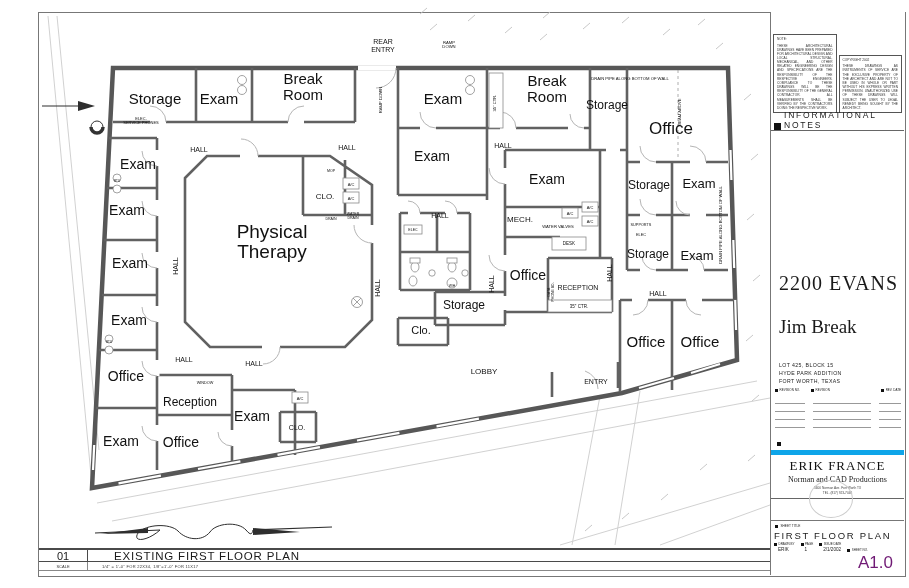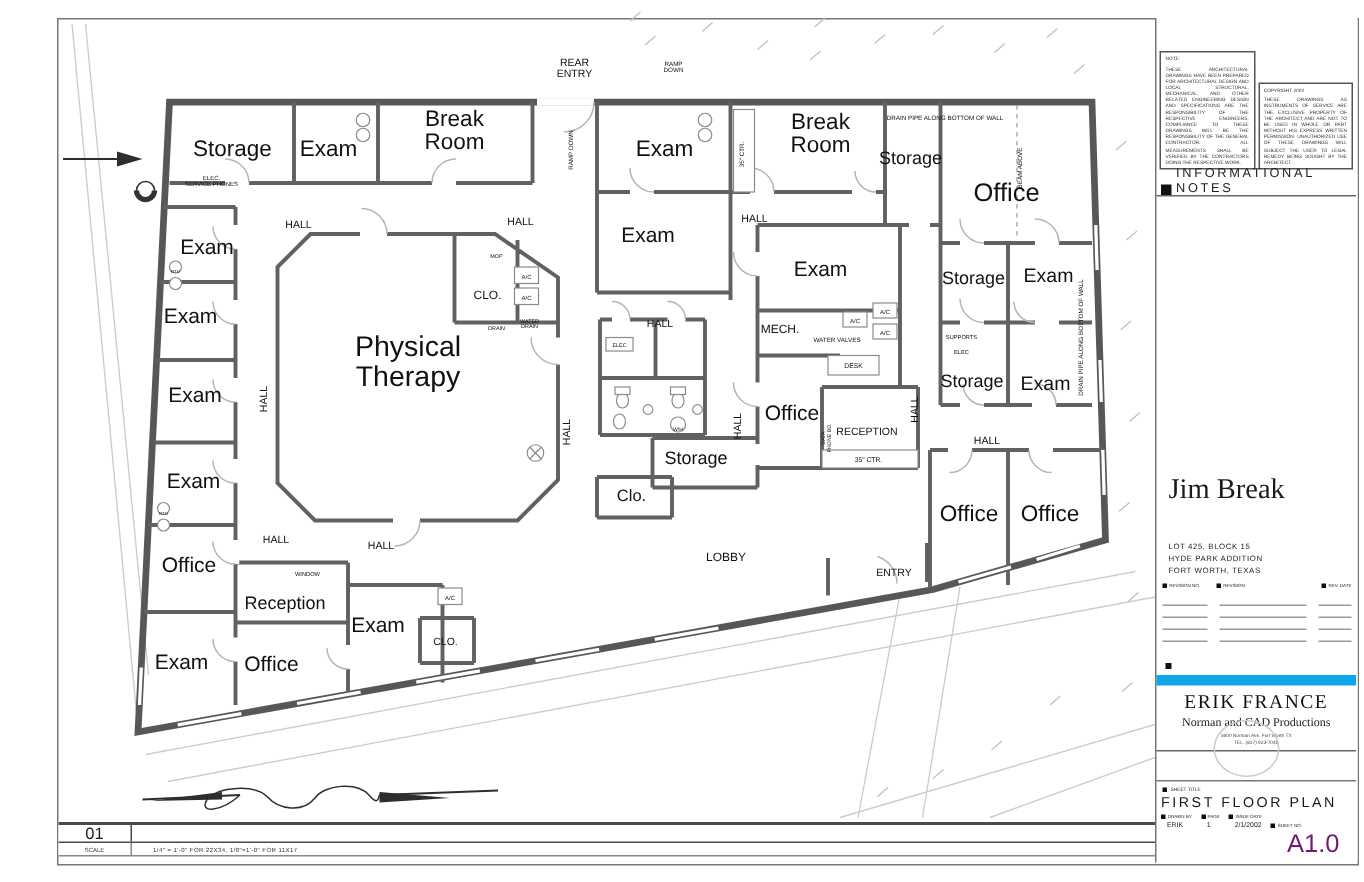--- a/index.html
+++ b/index.html
@@ -34,21 +34,21 @@
   .proj-name{left:8px;top:260px;font-family:"Liberation Serif",serif;font-size:20px;letter-spacing:1px;}
   .client-name{left:8px;top:304px;font-family:"Liberation Serif",serif;font-size:19px;}
   .legal{left:8px;top:349px;font-size:5.2px;line-height:1.55;letter-spacing:.4px;color:#222;}
   .rev-header{left:4px;top:376px;width:126px;display:flex;font-size:3px;color:#222;}
   .rev-header .h1{width:36px;} .rev-header .h2{flex:1;} .rev-header .h3{width:26px;text-align:right;}
   .rev-rows{left:4px;top:384px;width:126px;}
   .rev-row{display:flex;height:8px;}
   .rev-row span{border-bottom:1px solid #999;display:inline-block;}
   .rev-row .l1{width:30px;margin-right:8px;} .rev-row .l2{flex:1;margin-right:8px;} .rev-row .l3{width:22px;}
   .lone-sq{left:6px;top:430px;width:4px;height:4px;background:#111;}
-  .firm{left:0;top:438px;width:133px;border-top:7px solid #0ea5e9;border-bottom:1px solid #666;
+  .firm{left:0;top:438px;width:133px;border-top:5px solid #0ea5e9;border-bottom:1px solid #666;
         text-align:center;padding:3px 0 2px 0;}
   .firm-name{font-family:"Liberation Serif",serif;font-size:13px;letter-spacing:1px;color:#111;}
   .firm-tagline{font-family:"Liberation Serif",serif;font-size:8px;color:#222;margin-top:1px;}
   .firm-addr{font-size:3.2px;color:#444;margin-top:2px;line-height:1.5;}
   .stamp{left:38px;top:468px;width:42px;height:36px;border:1px solid #ccc;border-radius:50%;}
   .stline{left:0;top:508px;width:133px;border-top:1px solid #777;}
   .sheettitle-label{left:4px;top:512px;font-size:3.2px;color:#222;}
   .sheettitle{left:3px;top:518px;font-size:9.5px;letter-spacing:1.7px;color:#1a1a1a;white-space:nowrap;}
   .meta-row{left:3px;top:530px;width:128px;display:flex;font-size:3px;color:#222;}
   .meta-cell{margin-right:6px;}
@@ -242,20 +242,21 @@
       <text x="331" y="172" font-size="3.6" text-anchor="middle" fill="#111"><tspan x="331" dy="0">MOP</tspan></text>
       <text x="413" y="231" font-size="3.6" text-anchor="middle" fill="#111"><tspan x="413" dy="0">ELEC</tspan></text>
       <text x="452" y="287" font-size="3.4" text-anchor="middle" fill="#111"><tspan x="452" dy="0">W/H</tspan></text>
       <text x="117" y="182" font-size="3" text-anchor="middle" fill="#111"><tspan x="117" dy="0">RTU</tspan></text>
       <text x="109" y="343" font-size="3" text-anchor="middle" fill="#111"><tspan x="109" dy="0">RTU</tspan></text>
     </g>
 </svg>
 
 <div class="abs" id="bottom-bar">
   <div id="bottom-num">01</div>
+  <div id="bottom-title">EXISTING FIRST FLOOR PLAN</div>
 </div>
 <div class="abs" id="bottom-scale">
   <div class="c1">SCALE</div>
   <div class="c2">1/4" = 1'-0" FOR 22X34, 1/8"=1'-0" FOR 11X17</div>
 </div>
 
 <div class="abs" id="titleblock">
 
   <div class="abs notes-row">
     <div class="note-box">
@@ -266,20 +267,21 @@
       <span class="note-title">COPYRIGHT 2002</span>
       <span>THESE DRAWINGS AS INSTRUMENTS OF SERVICE ARE THE EXCLUSIVE PROPERTY OF THE ARCHITECT AND ARE NOT TO BE USED IN WHOLE OR PART WITHOUT HIS EXPRESS WRITTEN PERMISSION. UNAUTHORIZED USE OF THESE DRAWINGS WILL SUBJECT THE USER TO LEGAL REMEDY BEING SOUGHT BY THE ARCHITECT.</span>
     </div>
   </div>
 
   <div class="abs info-header">
     <span class="sq"></span>
     <span>INFORMATIONAL NOTES</span>
   </div>
 
+  <div class="abs proj-name">2200 EVANS</div>
   <div class="abs client-name">Jim Break</div>
 
   <div class="abs legal">
     <div>LOT 425, BLOCK 15</div>
     <div>HYDE PARK ADDITION</div>
     <div>FORT WORTH, TEXAS</div>
   </div>
 
   <div class="abs rev-header">
     <span class="h1"><span class="sq-s"></span><span>REVISION NO.</span></span>

